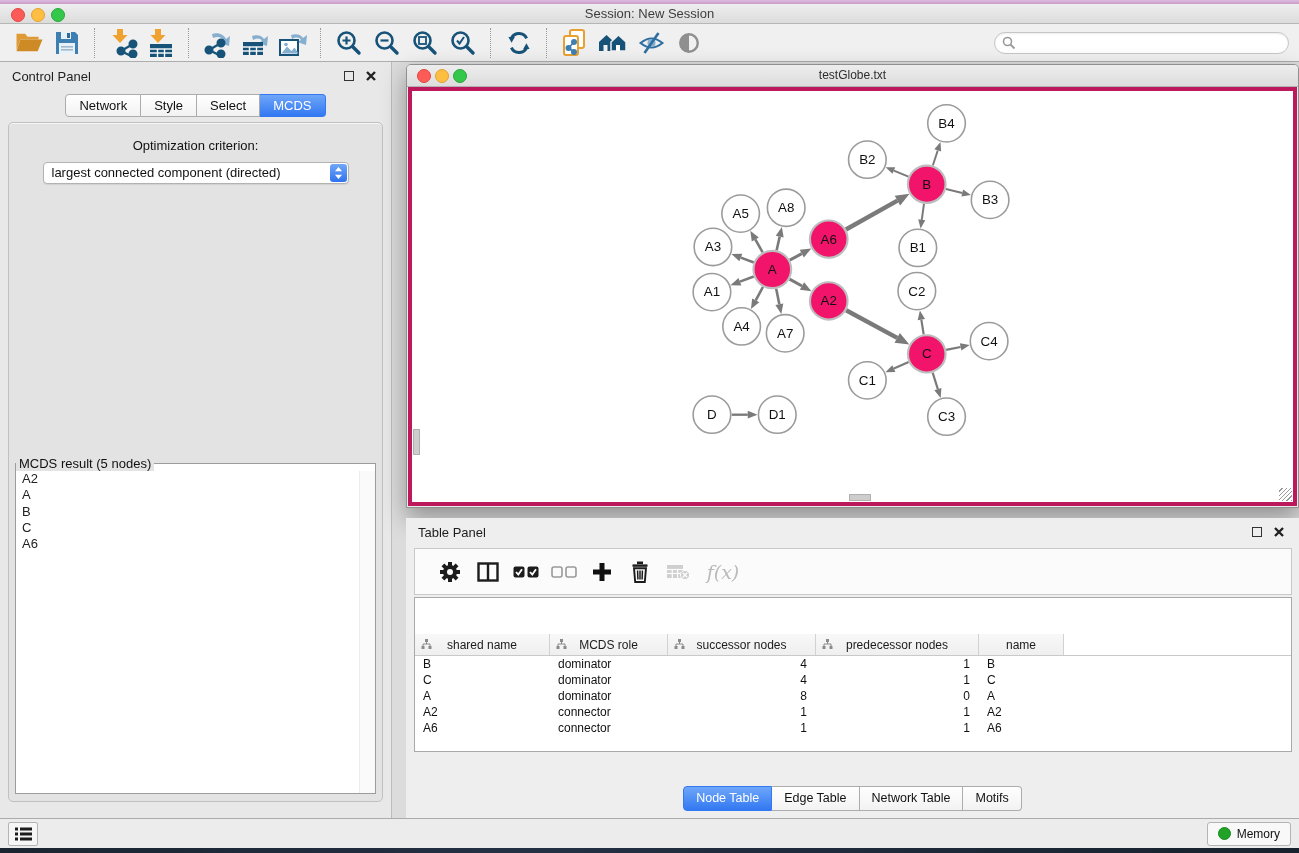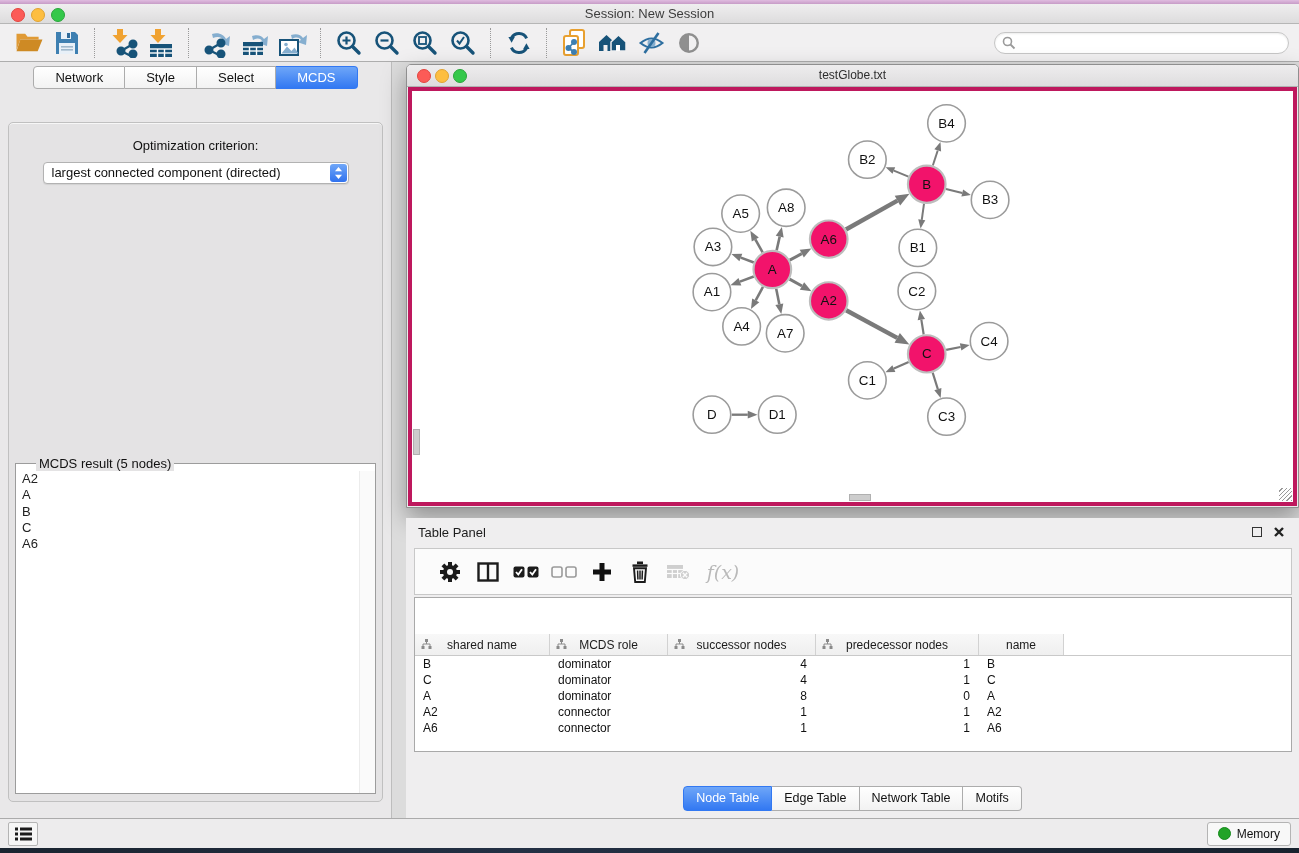--- a/index.html
+++ b/index.html
@@ -25,39 +25,39 @@
                      background:#fff;padding-left:26px;font-size:12px;outline:none;box-shadow:inset 0 1px 2px rgba(0,0,0,.08);}
   .search-mag{position:absolute;left:8px;top:4px;}
   
   .panel-head{height:28px;display:flex;align-items:center;padding:0 12px;font-size:13px;color:#1d1d1d;}
   .panel-head .spacer{flex:1;}
   .ph-ic{width:16px;height:16px;display:flex;align-items:center;justify-content:center;margin-left:6px;}
   
   .control-panel{position:absolute;left:0;top:62px;width:392px;bottom:35px;background:#E9E8E9;border-right:1px solid #BDBDBD;box-sizing:border-box;}
   .seg{display:flex;justify-content:center;}
   .seg-btn{border:1px solid #ACACAC;border-left:none;background:linear-gradient(#FFFFFF,#F2F2F2);
-           font-size:13px;padding:2px 21px;line-height:17px;color:#111;cursor:default;}
+           font-size:13px;padding:2px 13px;line-height:17px;color:#111;cursor:default;}
   .seg-btn:first-child{border-left:1px solid #ACACAC;border-radius:4px 0 0 4px;}
   .seg-btn:last-child{border-radius:0 4px 4px 0;}
   .seg-btn.selected{background:linear-gradient(#6EA6F8,#3278F2);border-color:#3278F2;color:#fff;}
   .cp-content{position:absolute;left:8px;right:8px;top:60px;bottom:16px;border:1px solid #C0C0C0;border-radius:5px;
               background:#E4E3E4;box-shadow:inset 0 1px 0 rgba(255,255,255,.7);}
   .opt-label{margin-top:15px;text-align:center;font-size:13px;color:#111;}
   .select{position:relative;margin:9px auto 0;width:306px;height:22px;background:#fff;border:1px solid #B2B2B2;
           border-radius:4px;box-sizing:border-box;font-size:13px;line-height:20px;padding-left:8px;color:#111;
           box-shadow:0 1px 1px rgba(0,0,0,.08);}
   .select .stepper{position:absolute;right:1px;top:1px;width:17px;height:18px;border-radius:3px;
           background:linear-gradient(#70A7F8,#3072EE);display:flex;flex-direction:column;align-items:center;justify-content:center;}
   .stepper svg{display:block;}
   .btn-row{display:flex;justify-content:center;gap:14px;margin-top:11px;}
   .aqua-btn{background:linear-gradient(#FFFFFF,#F1F1F1);border:1px solid #B7B7B7;border-radius:4px;
             font-size:13px;padding:3px 15px;color:#111;cursor:default;box-shadow:0 1px 1px rgba(0,0,0,.07);}
   .mcds-result{position:absolute;left:6px;right:6px;top:333px;bottom:7px;border:1px solid #9C9C9C;
                background:#fff;margin:0;padding:0;}
-  .mcds-result legend{font-size:13px;color:#111;margin-left:20px;padding:0 3px;background:#E4E3E4;}
+  .mcds-result legend{font-size:13px;color:#111;margin-left:0;padding:0 3px;background:#E4E3E4;}
   .result-list{position:absolute;left:0;right:15px;top:0;bottom:0;overflow:hidden;font-size:13px;}
   .result-list div{padding:0 6px;line-height:16.3px;}
   .result-scroll{position:absolute;right:0;top:0;bottom:0;width:15px;background:#FAFAFA;border-left:1px solid #ECECEC;}
   
   .net-window{position:absolute;left:406px;top:64px;width:893px;height:444px;background:#ECEBEC;
               border:1px solid #8F8F8F;border-radius:5px 5px 0 0;box-sizing:border-box;
               box-shadow:0 10px 24px rgba(0,0,0,.35);}
   .net-titlebar{position:relative;height:21px;background:linear-gradient(#EEEDEE,#DEDDDE);
                 border-bottom:1px solid #B1B1B1;border-radius:4px 4px 0 0;}
   .net-titlebar .tl{top:4px;}
@@ -263,20 +263,32 @@
     <span class="search-wrap">
       <svg class="search-mag" width="14" height="14" viewBox="0 0 14 14">
         <circle cx="5.5" cy="5.5" r="4" fill="none" stroke="#9a9a9a" stroke-width="1.6"></circle>
         <line x1="8.5" y1="8.5" x2="12.5" y2="12.5" stroke="#9a9a9a" stroke-width="1.8"></line>
       </svg>
       <input type="text" placeholder="" style="">
     </span>
   </div>
 
   <div class="control-panel">
+    <div class="panel-head">
+      <span>Control Panel</span>
+      <span class="spacer"></span>
+      <span class="ph-ic">
+          <span class="float-box"></span>
+        </span>
+      <span class="ph-ic">
+        <svg width="10" height="10" viewBox="0 0 10 10">
+          <path d="M1 1 L9 9 M9 1 L1 9" stroke="#222" stroke-width="2.4"></path>
+        </svg>
+      </span>
+    </div>
     <div class="seg" style="margin-top:4px;">
       <div class="seg-btn">Network</div>
       <div class="seg-btn">Style</div>
       <div class="seg-btn">Select</div>
       <div class="seg-btn selected">MCDS</div>
     </div>
     <div class="cp-content">
       <div class="opt-label">Optimization criterion:</div>
       <div class="select">
         <span>largest connected component (directed)</span>

